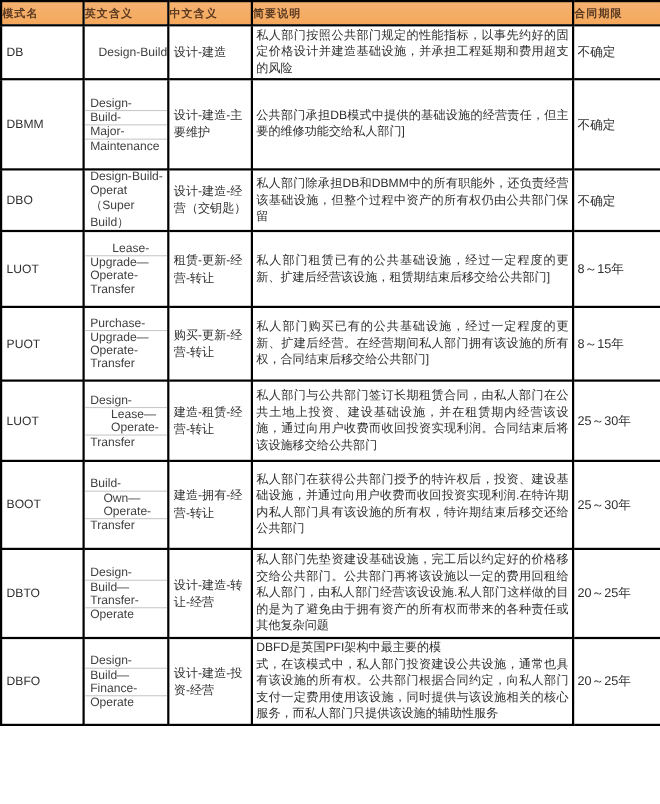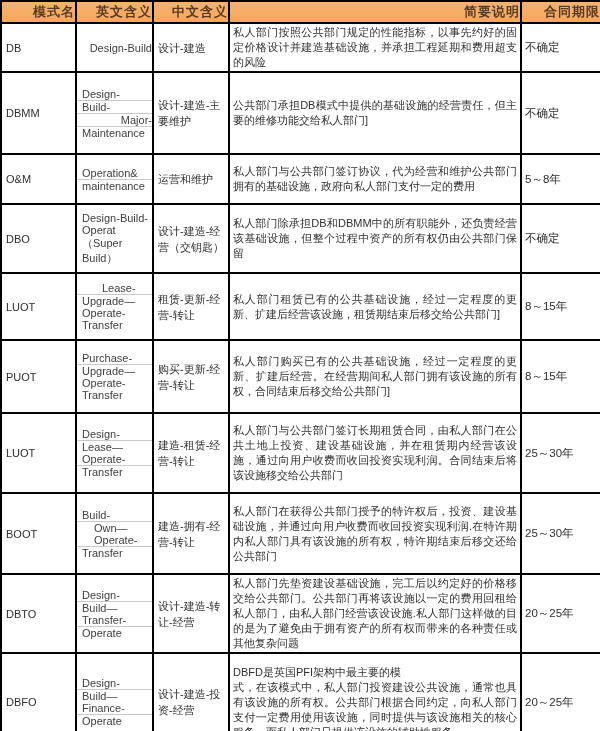--- a/index.html
+++ b/index.html
@@ -2,21 +2,21 @@
 <html style="--header_bg: #F4A85C; --header_bg_top: #F6B271; --header_text: #5B3A22; --border: #000000; --subline: #C9C9C9; --text: #2F2F2F; --english_text: #3F3F3F;"><head>
 <meta charset="utf-8">
 <style>
   html,body{margin:0;padding:0;background:#fff;}
   body{font-family:"Liberation Sans","DejaVu Sans",sans-serif;width:600px;}
   table{width:600px;table-layout:fixed;border-collapse:collapse;background:#fff;}
   table,td,th{border:2px solid var(--border,#000);}
   td,th{padding:0;vertical-align:middle;overflow:hidden;}
   thead tr{height:22px;}
   th{background:linear-gradient(var(--header_bg_top,#f6b271),var(--header_bg,#f4a85c));
-     color:var(--header_text,#5b3a22);font-size:13px;font-weight:bold;text-align:right;
+     color:var(--header_text,#5b3a22);font-size:10px;font-weight:bold;text-align:left;
      letter-spacing:1px;}
   
   tbody tr:nth-child(1){height:34px;}
   tbody tr:nth-child(2){height:82px;}
   tbody tr:nth-child(3){height:50px;}
   tbody tr:nth-child(4){height:69px;}
   tbody tr:nth-child(5){height:67px;}
   tbody tr:nth-child(6){height:73px;}
   tbody tr:nth-child(7){height:80px;}
   tbody tr:nth-child(8){height:81px;}
@@ -73,49 +73,33 @@
   <tr>
     <td class="c-model">DBMM</td>
     <td class="c-eng">
           <div class="eng-wrap">
             <div class="eng-group" style="flex-grow: 1;">
               <div class="eng-line">Design-</div>
             </div>
             <div class="eng-group" style="flex-grow: 1;">
               <div class="eng-line">Build-</div>
             </div>
-            <div class="eng-group" style="flex-grow: 1; align-items: flex-end;">
+            <div class="eng-group" style="flex-grow: 1;">
               <div class="eng-line">Major-</div>
             </div>
             <div class="eng-group" style="flex-grow: 1;">
               <div class="eng-line">Maintenance</div>
             </div>
           </div>
         </td>
     <td class="c-cn">设计-建造-主要维护</td>
     <td class="c-desc">公共部门承担DB模式中提供的基础设施的经营责任，但主要的维修功能交给私人部门]</td>
     <td class="c-dur">不确定</td>
   </tr>
 
-  <tr>
-    <td class="c-model">O&amp;M</td>
-    <td class="c-eng">
-          <div class="eng-wrap">
-            <div class="eng-group" style="flex-grow: 1;">
-              <div class="eng-line">Operation&amp;</div>
-            </div>
-            <div class="eng-group" style="flex-grow: 1;">
-              <div class="eng-line">maintenance</div>
-            </div>
-          </div>
-        </td>
-    <td class="c-cn">运营和维护</td>
-    <td class="c-desc">私人部门与公共部门签订协议，代为经营和维护公共部门拥有的基础设施，政府向私人部门支付一定的费用</td>
-    <td class="c-dur">5～8年</td>
-  </tr>
 
   <tr>
     <td class="c-model">DBO</td>
     <td class="c-eng">
           <div class="eng-wrap">
             <div class="eng-group" style="flex-grow: 4;">
               <div class="eng-line">Design-Build-</div>
               <div class="eng-line">Operat</div>
               <div class="eng-line">（Super</div>
               <div class="eng-line">Build）</div>
@@ -165,21 +149,21 @@
     <td class="c-dur">8～15年</td>
   </tr>
 
   <tr>
     <td class="c-model">LUOT</td>
     <td class="c-eng">
           <div class="eng-wrap">
             <div class="eng-group" style="flex-grow: 1;">
               <div class="eng-line">Design-</div>
             </div>
-            <div class="eng-group" style="flex-grow: 2;">
+            <div class="eng-group" style="flex-grow: 2; padding-left: 19px;">
               <div class="eng-line">Lease—</div>
               <div class="eng-line">Operate-</div>
             </div>
             <div class="eng-group" style="flex-grow: 1;">
               <div class="eng-line">Transfer</div>
             </div>
           </div>
         </td>
     <td class="c-cn">建造-租赁-经营-转让</td>
     <td class="c-desc">私人部门与公共部门签订长期租赁合同，由私人部门在公共土地上投资、建设基础设施，并在租赁期内经营该设施，通过向用户收费而收回投资实现利润。合同结束后将该设施移交给公共部门</td>

